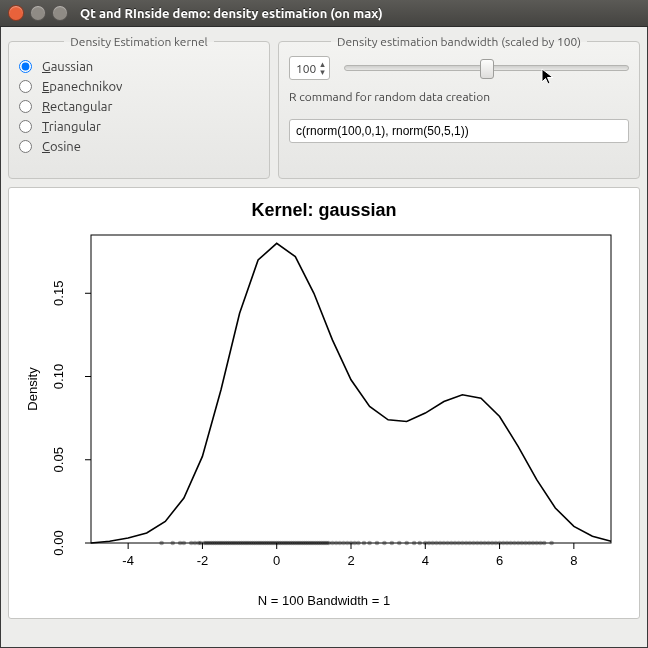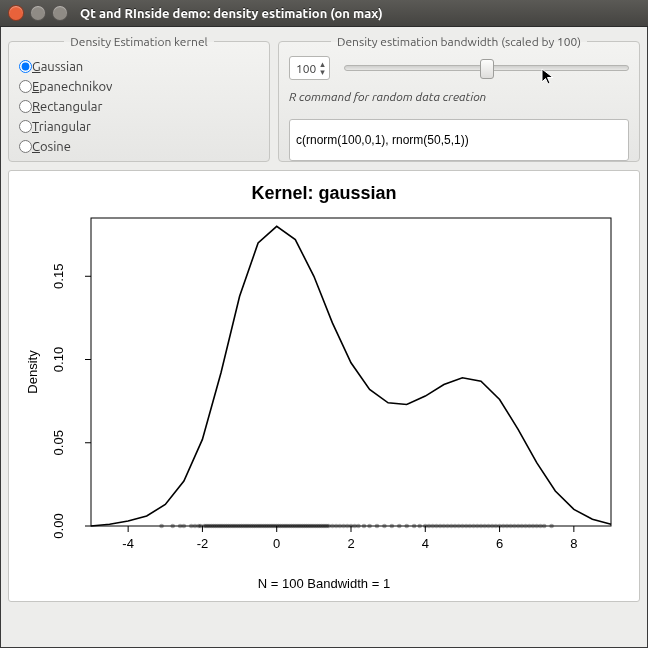--- a/index.html
+++ b/index.html
@@ -2,33 +2,33 @@
 <html><head>
 <meta charset="utf-8">
 <style>
 html,body{margin:0;padding:0;font-family:"Ubuntu",Arial,sans-serif;font-size:13px;color:#3c3c3c;background:#7a7a7a;}
 .win{width:648px;height:648px;box-sizing:border-box;background:#ededeb;box-shadow:0 0 0 1px #3a3a3a inset;overflow:hidden;}
 .titlebar{height:26px;background:linear-gradient(to bottom,#5b5a56,#444340);display:flex;align-items:center;padding:0 8px;gap:6px;border-bottom:1px solid #2b2b2b;}
 .tb-btn{width:14px;height:14px;border-radius:50%;display:inline-block;border:1px solid rgba(0,0,0,.4);box-shadow:inset 0 1px 1px rgba(255,255,255,.4);}
 .title{color:#fff;font-weight:bold;font-size:13px;margin-left:6px;text-shadow:0 -1px 0 rgba(0,0,0,.6);}
 .content{padding:8px;}
 .panels{display:flex;gap:8px;}
-fieldset.group{flex:1;border:1px solid #c6c6c3;border-radius:4px;background:linear-gradient(to bottom,#f3f3f1,#e6e6e4);margin:0;padding:8px 10px 0;}
+fieldset.group{flex:1;border:1px solid #c6c6c3;border-radius:4px;background:linear-gradient(to bottom,#f3f3f1,#e6e6e4);margin:0;padding:8px 10px 22px;}
 fieldset.group legend{padding:0 6px;font-size:12px;color:#555;text-align:center;margin:0 auto;}
-.radios label{display:flex;align-items:center;gap:0;padding:3px 0;font-size:13px;cursor:pointer;}
+.radios label{display:flex;align-items:center;gap:10px;padding:3px 0;font-size:13px;cursor:pointer;}
 .radios input{margin:0;}
 .radios u{text-decoration:underline;}
 .bw-row{display:flex;align-items:center;gap:14px;margin-bottom:10px;}
 .spin{display:inline-flex;align-items:center;height:22px;border:1px solid #b5b5b2;border-radius:3px;background:#fff;padding:0 4px 0 6px;font-size:12px;}
 .spin-arrows{margin-left:4px;font-size:9px;line-height:8px;color:#555;}
 .slider-wrap{flex:1;position:relative;height:22px;display:flex;align-items:center;}
 .slider-track{flex:1;height:4px;background:linear-gradient(to bottom,#cfcfcd,#e7e7e5);border:1px solid #b4b4b1;border-radius:3px;position:relative;}
 .slider-thumb{position:absolute;top:-7px;width:12px;height:18px;background:linear-gradient(to bottom,#fdfdfc,#dedddb);border:1px solid #9e9e9b;border-radius:3px;}
-.cmd-label{font-size:12px;color:#444;margin:2px 0 16px;font-style:italic;}
-.cmd-input{width:100%;box-sizing:border-box;height:42px;border:1px solid #bcbcba;border-radius:3px;padding:3px 6px;font-size:12px;background:#fff;}
+.cmd-label{font-size:12px;color:#444;margin:2px 0 16px;}
+.cmd-input{width:100%;box-sizing:border-box;height:24px;border:1px solid #bcbcba;border-radius:3px;padding:3px 6px;font-size:12px;background:#fff;}
 .plot-wrap{margin-top:8px;background:#fff;border:1px solid #c6c6c3;border-radius:3px;padding:4px;}
 .plot-title{text-align:center;font-family:Arial,sans-serif;font-weight:bold;font-size:18px;margin:8px 0 8px;color:#000;}
 svg{display:block;margin:0 auto;}
 .caption{text-align:center;font-size:13px;margin:4px 0 6px;color:#000;font-family:Arial;}
 .cursor{position:absolute;pointer-events:none;}
 </style>
 </head>
 <body>
 
 <div class="win">

